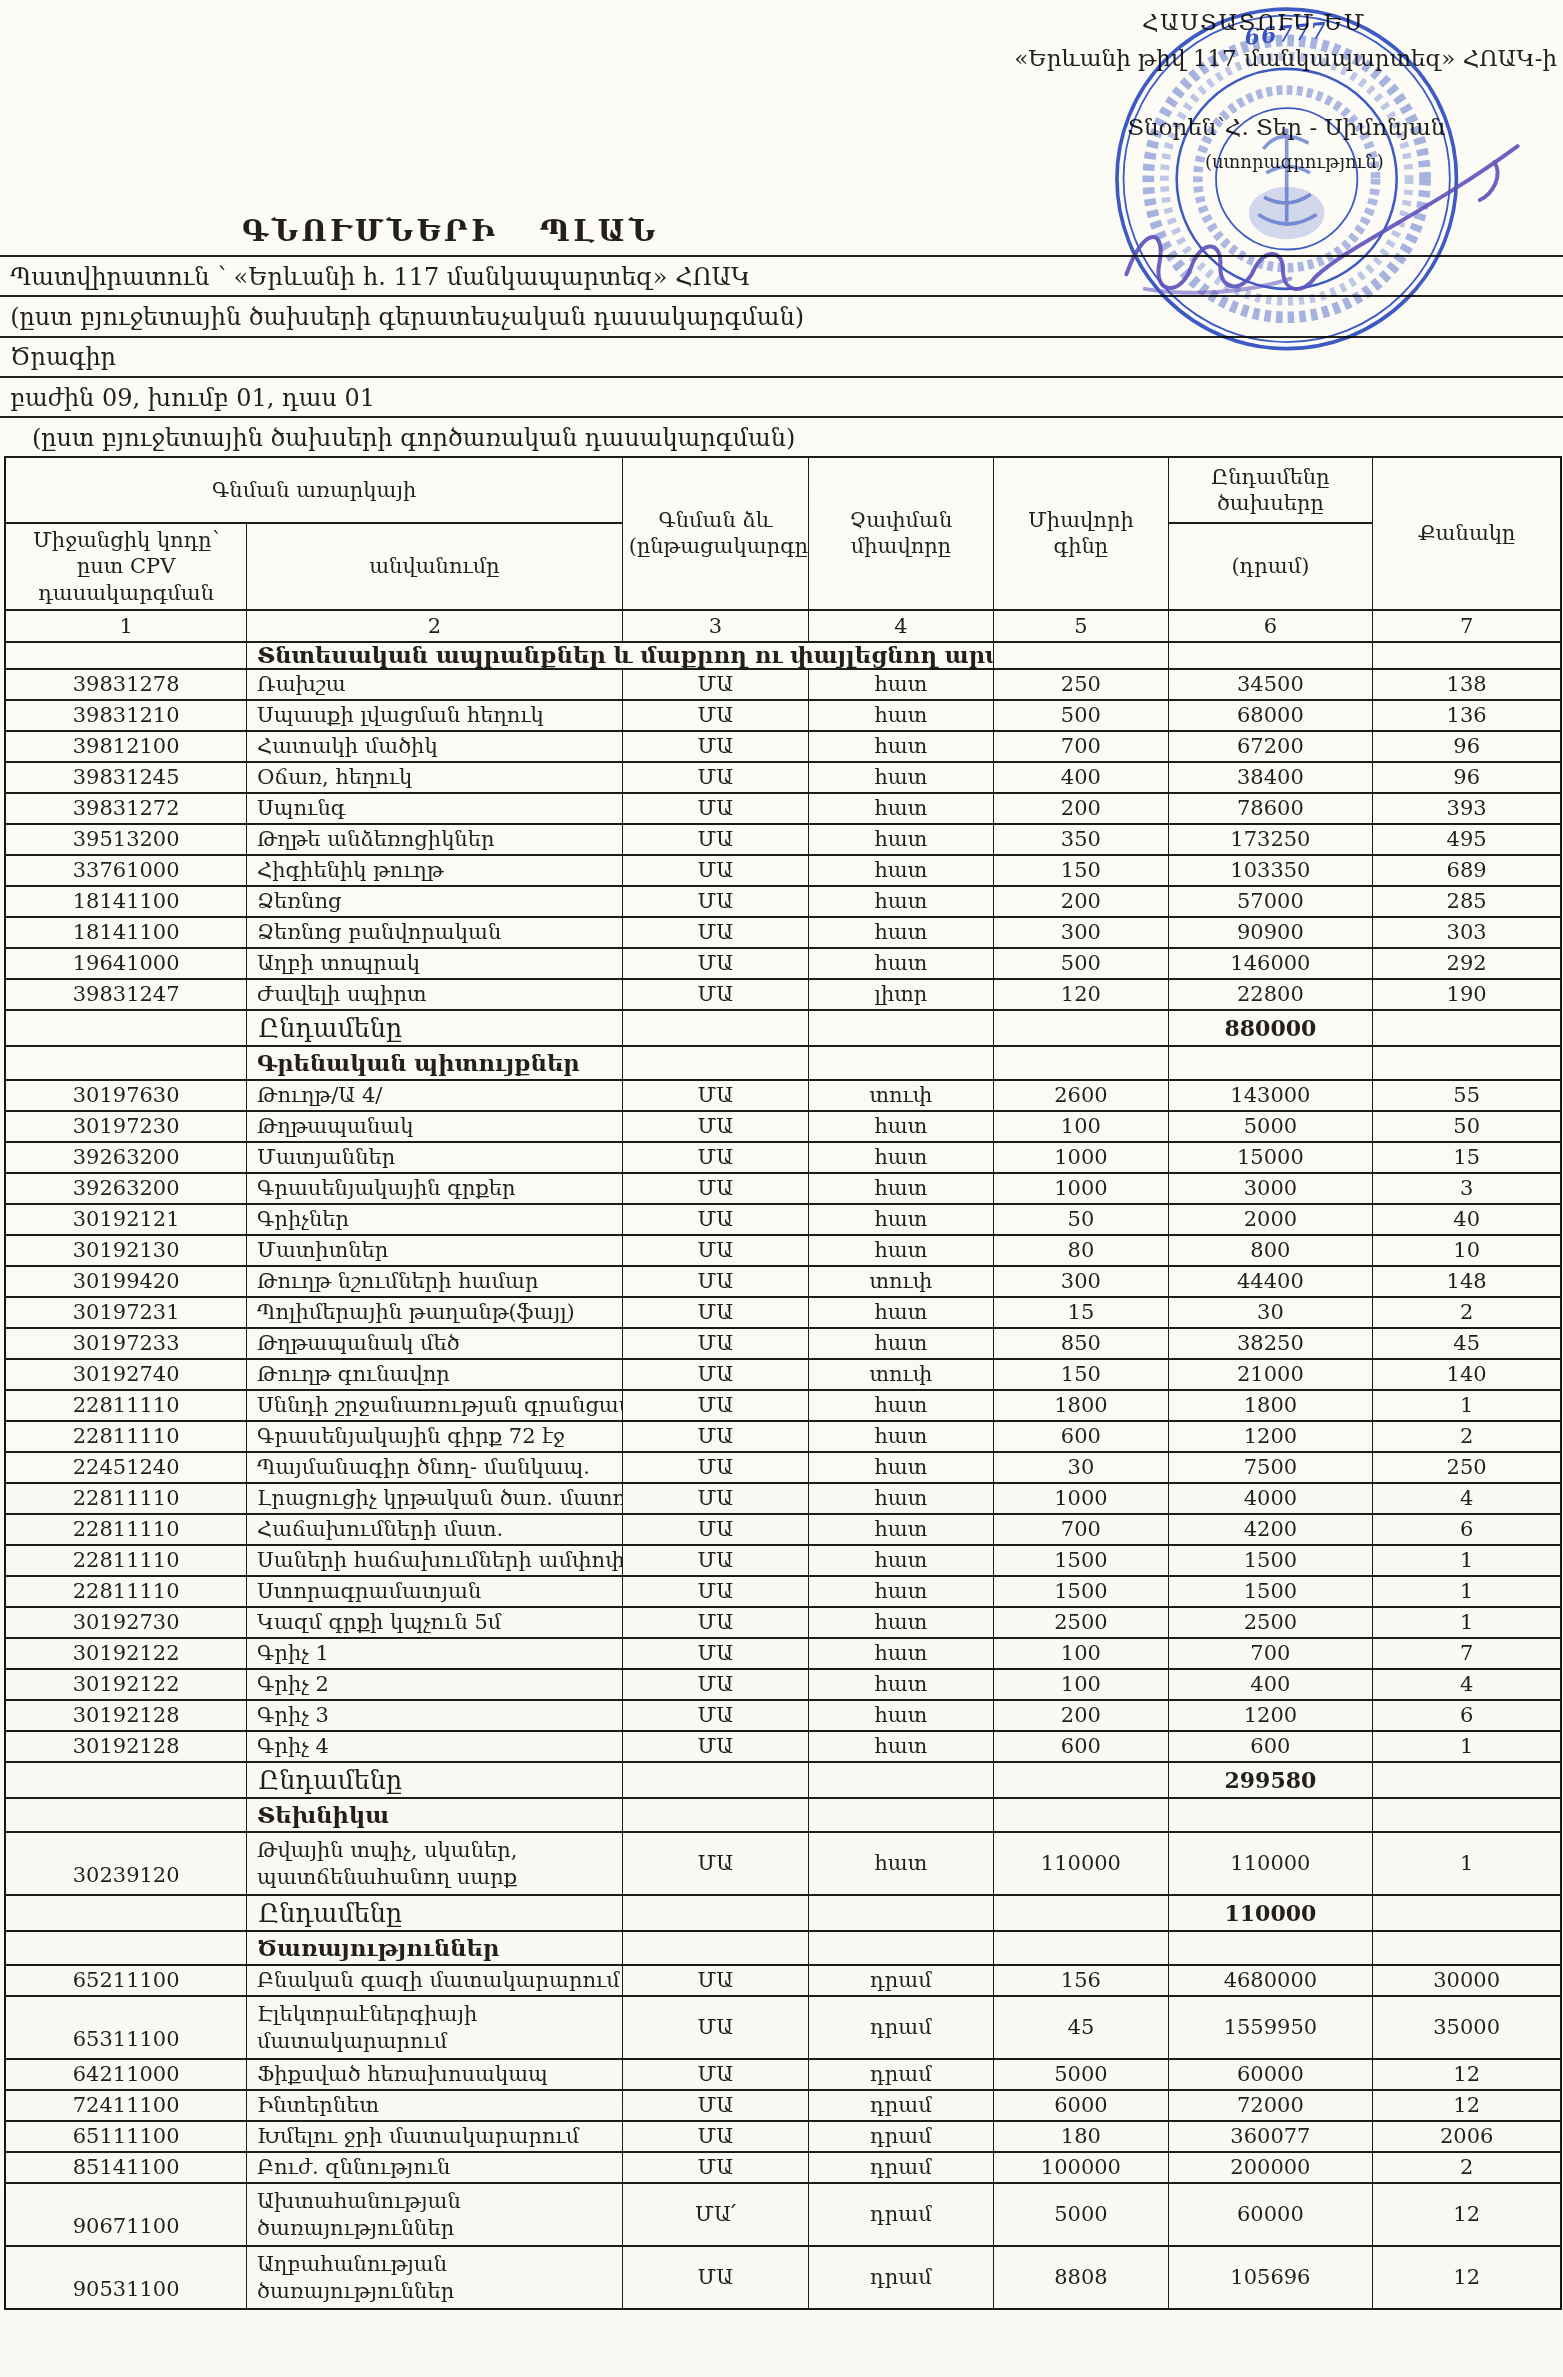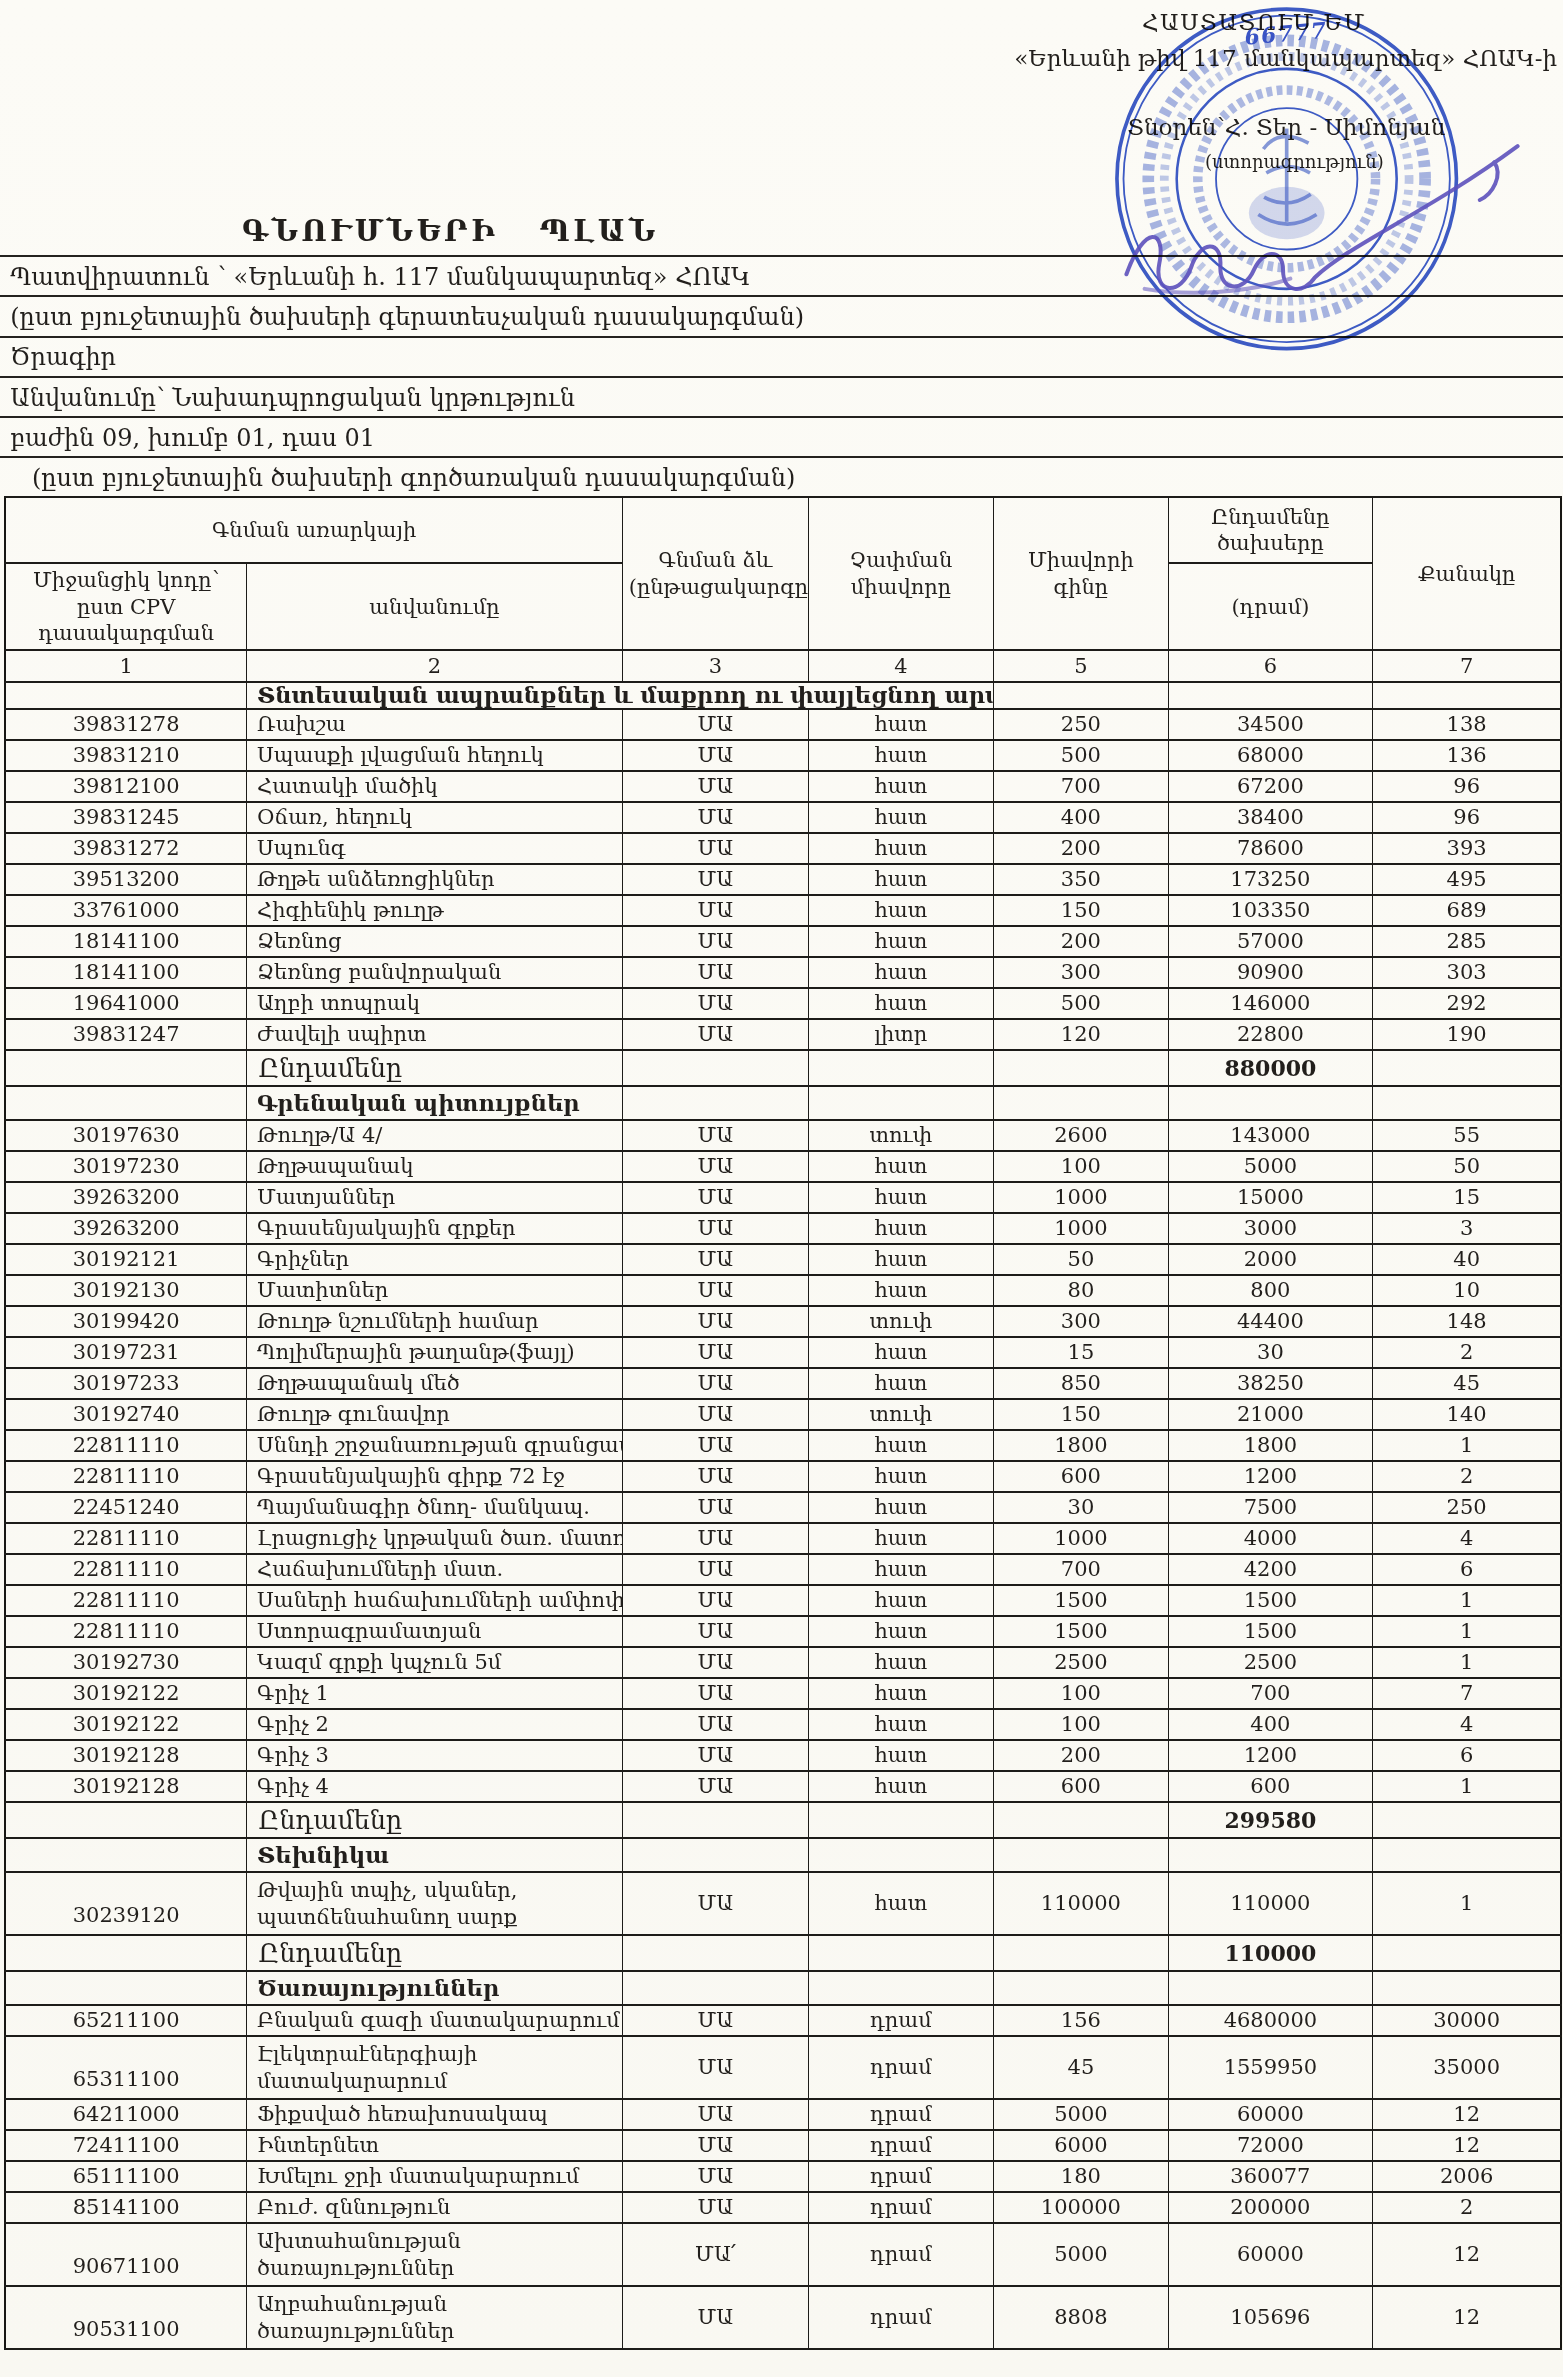--- a/index.html
+++ b/index.html
@@ -93,21 +93,20 @@
     <path d="M 120 402 c 60 10 140 6 200 -14" opacity="0.6"></path>
   </g>
 </svg>
 
 <h1 class="title">ԳՆՈՒՄՆԵՐԻ ՊԼԱՆ</h1>
 
 <div class="meta">
   <div class="meta-line first">Պատվիրատուն ՝ «Երևանի հ. 117 մանկապարտեզ» ՀՈԱԿ</div>
   <div class="meta-line">(ըստ բյուջետային ծախսերի գերատեսչական դասակարգման)</div>
   <div class="meta-line">Ծրագիր</div>
-  <div class="meta-line">Անվանումը՝ Նախադպրոցական կրթություն</div>
   <div class="meta-line">բաժին 09, խումբ 01, դաս 01</div>
   <div class="meta-line last">(ըստ բյուջետային ծախսերի գործառական դասակարգման)</div>
 </div>
 
 <table class="plan">
   <colgroup>
     <col style="width:241px">
       <col style="width:376px">
       <col style="width:186px">
     <col style="width:185px">

